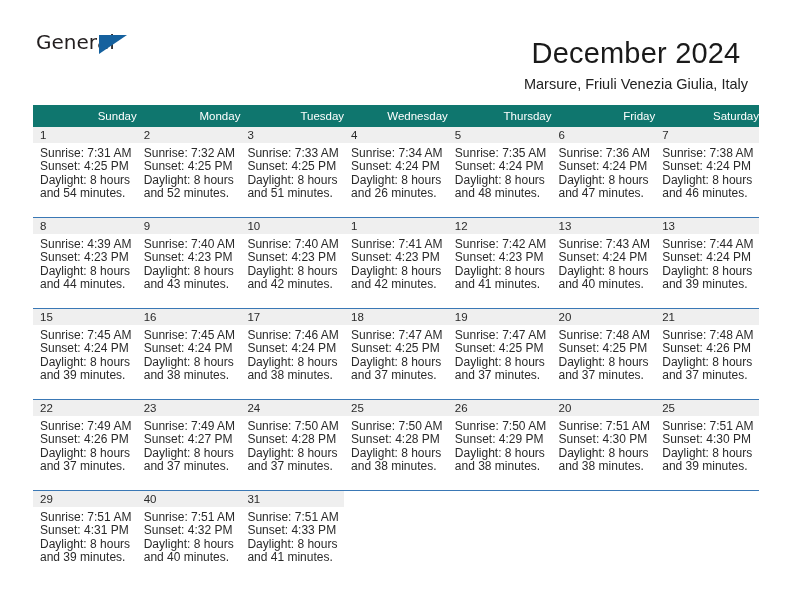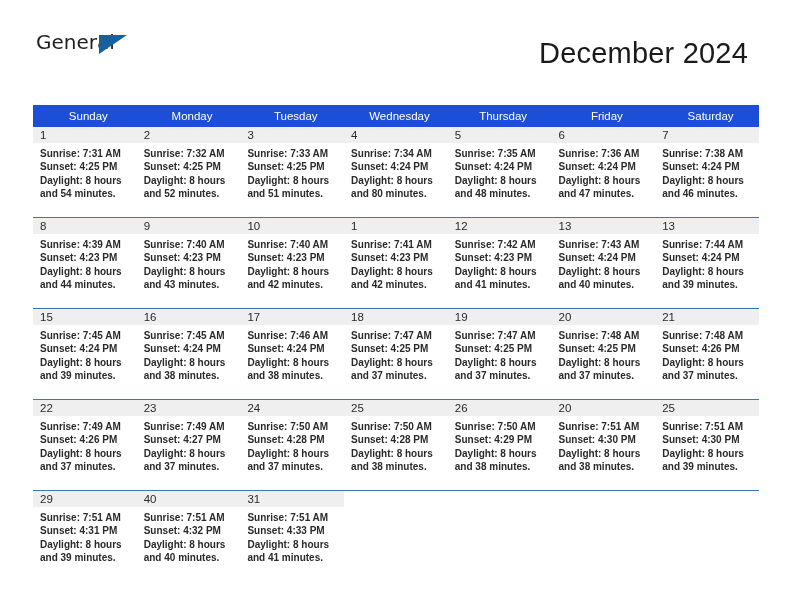--- a/index.html
+++ b/index.html
@@ -96,25 +96,25 @@
   .calendar {
     position: absolute;
     left: 33px;
     top: 105px;
     width: 726px;
     border-collapse: collapse;
     table-layout: fixed;
   }
 
   .calendar th {
-    background: #1d4ed8;
+    background: #0f766e;
     color: #ffffff;
     font-size: 11.5px;
     font-weight: 400;
-    text-align: center;
+    text-align: right;
     padding: 5px 0 5px 7px;
     height: 20px;
     box-sizing: border-box;
     border: none;
     margin-top: 16px;
   }
 
   .calendar td {
     vertical-align: top;
     padding: 0;
@@ -139,24 +139,23 @@
     line-height: 16px;
     padding-left: 7px;
     font-size: 11.5px;
     color: #2a2a2a;
     background: transparent;
     box-sizing: border-box;
   }
 
   .cell-body {
     padding: 4px 4px 0 7px;
-    font-size: 10px;
+    font-size: 12px;
     line-height: 13.4px;
     color: #2a2a2a;
-    font-weight: bold;
   }
   .cell-body div {
     white-space: nowrap;
   }
 
   tr.week-row > td {
     border-top: 1.3px solid #3a78b5;
   }
   tr.week-row.first > td {
     border-top: none;
@@ -169,20 +168,21 @@
 
   <div class="header">
 
     <div class="brand">
       <div class="brand-row1">General</div>
       <div class="brand-tri"></div>
     </div>
 
     <div class="title-block">
       <div class="month-title">December 2024</div>
+      <div class="location">Marsure, Friuli Venezia Giulia, Italy</div>
     </div>
 
   </div>
 
   <table class="calendar">
     <thead>
       <tr>
         <th>Sunday</th>
         <th>Monday</th>
         <th>Tuesday</th>
@@ -228,21 +228,21 @@
           </div>
         </div>
           </td>
         <td>
             <div class="cell filled">
           <div class="daynum-band">4</div>
           <div class="cell-body">
             <div>Sunrise: 7:34 AM</div>
             <div>Sunset: 4:24 PM</div>
             <div>Daylight: 8 hours</div>
-            <div>and 80 minutes.</div>
+            <div>and 26 minutes.</div>
           </div>
         </div>
           </td>
         <td>
             <div class="cell filled">
           <div class="daynum-band">5</div>
           <div class="cell-body">
             <div>Sunrise: 7:35 AM</div>
             <div>Sunset: 4:24 PM</div>
             <div>Daylight: 8 hours</div>

